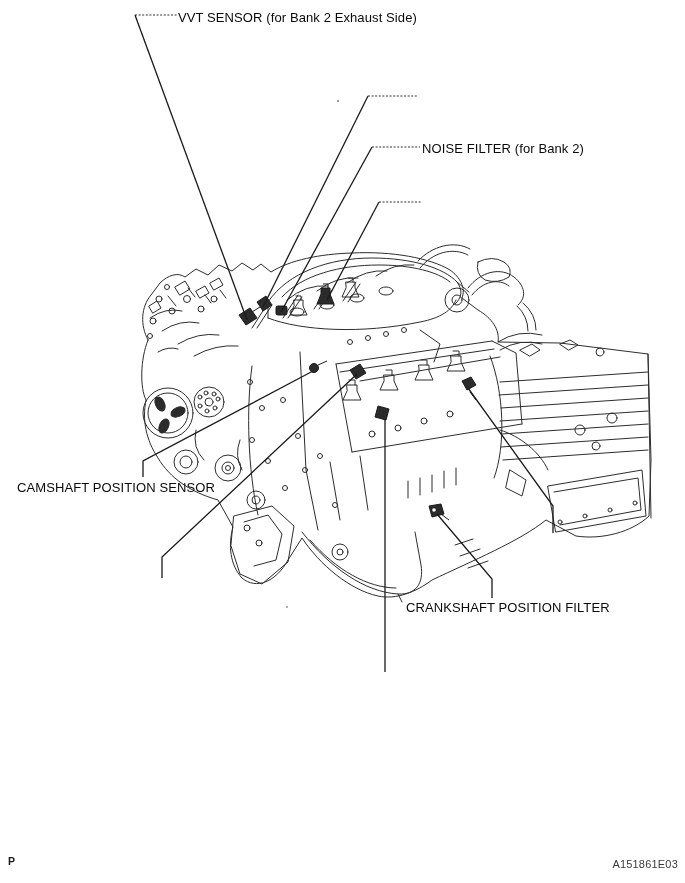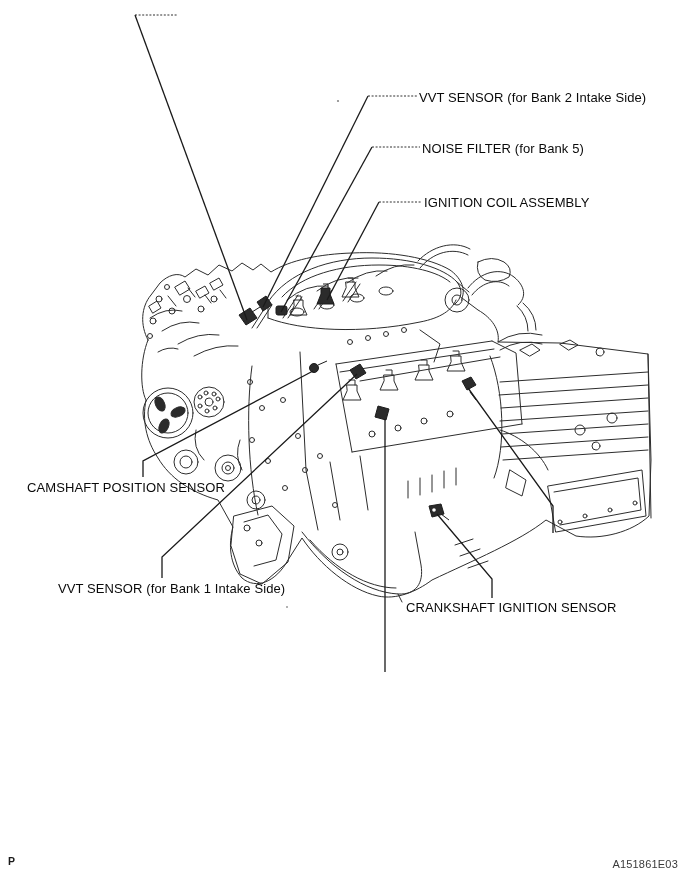--- a/index.html
+++ b/index.html
@@ -258,22 +258,20 @@
       <path d="M162,578 L162,557 L357,374" stroke-width="1.3"></path>
       <path d="M553,533 L553,506 L468,388" stroke-width="1.3"></path>
       <path d="M492,598 L492,579 L437,514" stroke-width="1.3"></path>
       <path d="M385,419 L385,672" stroke-width="1.3"></path>
     </g>
 
     <circle cx="338" cy="101" r="1.1" fill="#888"></circle>
     <circle cx="287" cy="607" r="1" fill="#999"></circle>
   </svg>
 
-  <span class="lbl" style="left:419px;top:90px">VVT SENSOR (for Bank 2 Intake Side)</span>
-  <span class="lbl" style="left:422px;top:141px">NOISE FILTER (for Bank 5)</span>
-  <span class="lbl" style="left:424px;top:195px">IGNITION COIL ASSEMBLY</span>
-  <span class="lbl" style="left:27px;top:480px">CAMSHAFT POSITION SENSOR</span>
-  <span class="lbl" style="left:58px;top:581px">VVT SENSOR (for Bank 1 Intake Side)</span>
-  <span class="lbl" style="left:406px;top:600px">CRANKSHAFT IGNITION SENSOR</span>
+  <span class="lbl" style="left:178px;top:10px">VVT SENSOR (for Bank 2 Exhaust Side)</span>
+  <span class="lbl" style="left:422px;top:141px">NOISE FILTER (for Bank 2)</span>
+  <span class="lbl" style="left:17px;top:480px">CAMSHAFT POSITION SENSOR</span>
+  <span class="lbl" style="left:406px;top:600px">CRANKSHAFT POSITION FILTER</span>
 
   <span class="corner-letter">P</span>
   <span class="fig-code">A151861E03</span>
 </div>
 
 </body></html>

